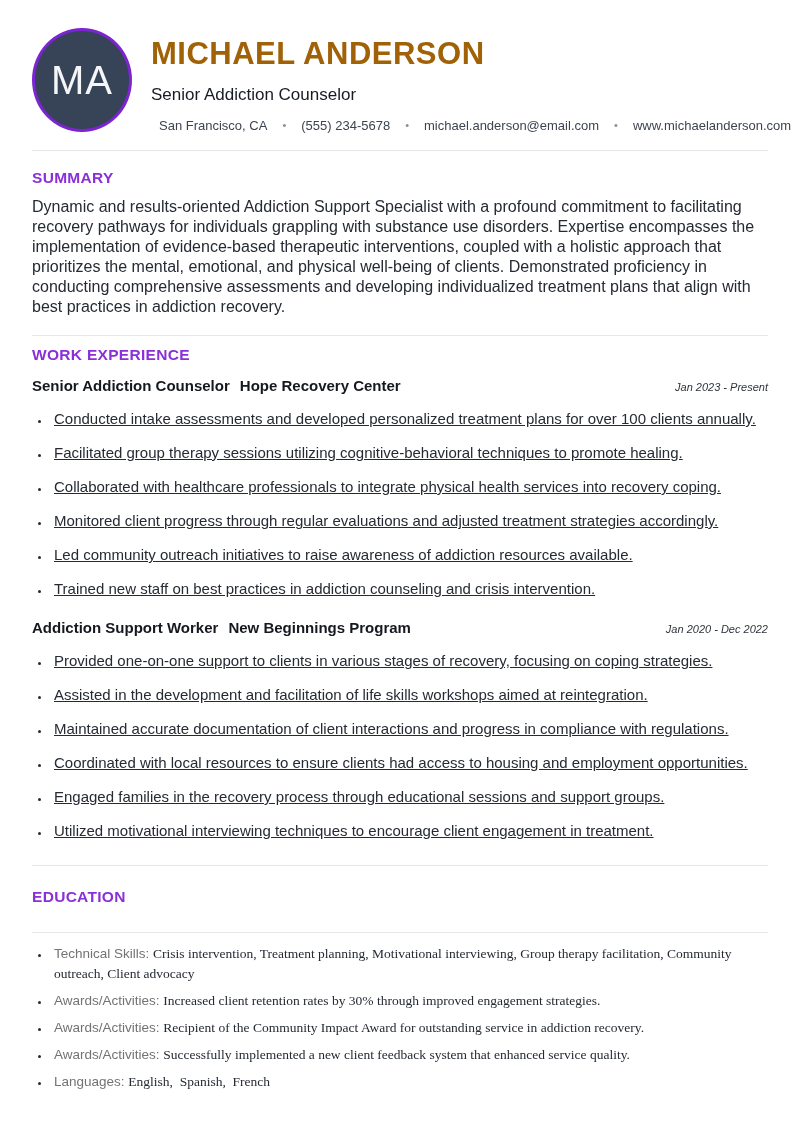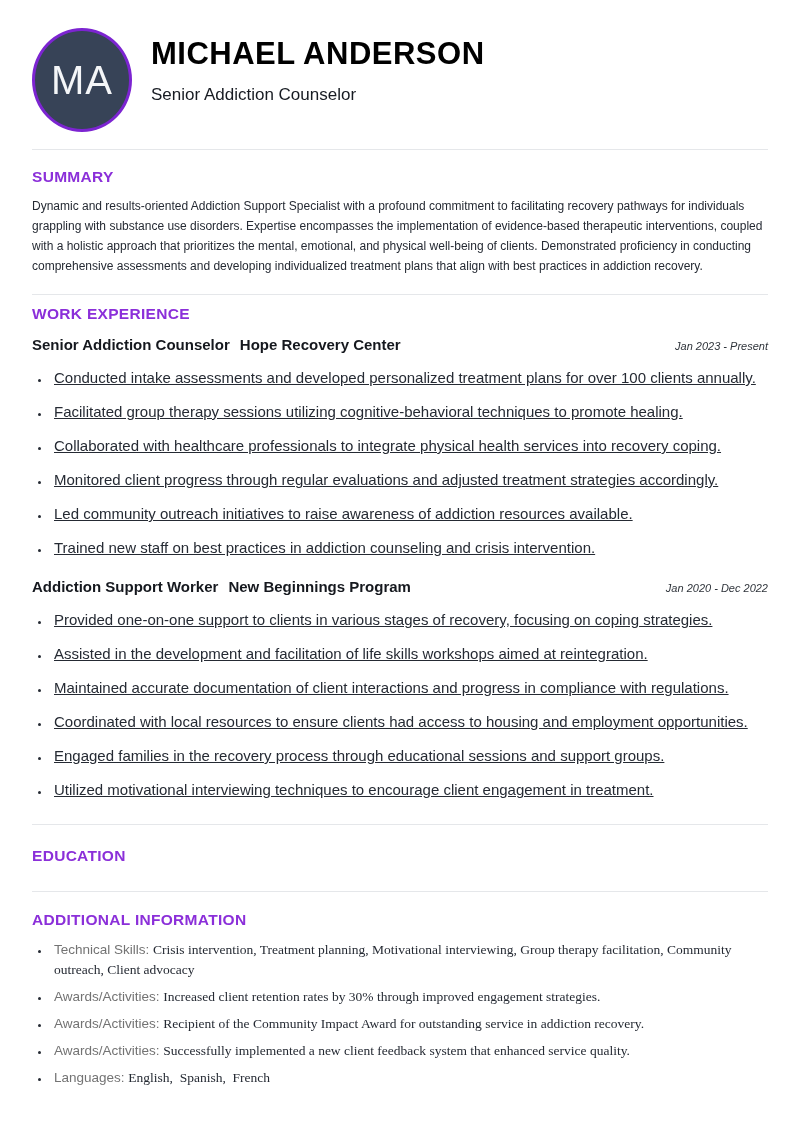--- a/index.html
+++ b/index.html
@@ -14,30 +14,30 @@
   
   .header { display: flex; align-items: flex-start; }
   .avatar {
     width: 100px; height: 104px; border-radius: 50%;
     border: 3px solid #7c24d1; background: #374357;
     display: flex; align-items: center; justify-content: center;
     color: #f4f6f8; font-size: 40px; font-weight: 500; letter-spacing: 1px;
     flex: 0 0 auto;
   }
   .header-right { margin-left: 19px; padding-top: 8px; flex: 1; }
-  .name { font-size: 31px; font-weight: 700; letter-spacing: 0.5px; color: #000000; }
+  .name { font-size: 31px; font-weight: 700; letter-spacing: 0.5px; color: #a16207; }
   .subtitle { margin-top: 13px; font-size: 17px; font-weight: 500; color: #171b22; }
   .contact { margin-top: 13px; margin-left: 8px; font-size: 13px; color: #3d4450; white-space: nowrap; }
   .contact .dot { display: inline-block; margin: 0 15px; color: #878c95; font-size: 11px; transform: translateY(-1px); }
 
   
   .divider { border: 0; border-top: 1px solid #e5e7ea; }
   .sec-heading { font-size: 15.5px; font-weight: 700; letter-spacing: 0.3px; color: #8b2fd9; }
 
-  .summary-text { margin-top: 10px; font-size: 12px; line-height: 20px; color: #252a33; }
+  .summary-text { margin-top: 10px; font-size: 16px; line-height: 20px; color: #252a33; }
 
   .row-head { display: flex; align-items: baseline; }
   .row-title { font-size: 15px; font-weight: 700; color: #15181e; }
   .row-company { font-size: 15px; font-weight: 700; color: #15181e; margin-left: 10px; }
   .row-dates { margin-left: auto; font-size: 11px; font-style: italic; color: #2f343b; white-space: nowrap; }
 
   ul.bullets { margin: 9px 0 0 0; padding-left: 19px; list-style: disc outside; }
   ul.bullets li { padding-left: 3px; margin-top: 15px; font-size: 15px; line-height: 19px; color: #252a33; text-decoration: underline; }
   ul.bullets li::marker { font-size: 11px; color: #252a33; }
 
@@ -64,20 +64,23 @@
 
 <div class="page">
 
   <div class="header">
     <div class="avatar">
       <span>MA</span>
     </div>
     <div class="header-right">
       <div class="name">MICHAEL ANDERSON</div>
       <div class="subtitle">Senior Addiction Counselor</div>
+      <div class="contact">
+        <span>San Francisco, CA</span><span class="dot">•</span><span>(555) 234-5678</span><span class="dot">•</span><span>michael.anderson@email.com</span><span class="dot">•</span><span>www.michaelanderson.com</span>
+      </div>
     </div>
   </div>
 
   <hr class="divider m-div-1">
 
   <div class="sec-heading m-sum-h">SUMMARY</div>
   <p class="summary-text">Dynamic and results-oriented Addiction Support Specialist with a profound commitment to facilitating recovery pathways for individuals grappling with substance use disorders. Expertise encompasses the implementation of evidence-based therapeutic interventions, coupled with a holistic approach that prioritizes the mental, emotional, and physical well-being of clients. Demonstrated proficiency in conducting comprehensive assessments and developing individualized treatment plans that align with best practices in addiction recovery.</p>
 
   <hr class="divider m-div-2">
 
@@ -114,21 +117,20 @@
         <li>Utilized motivational interviewing techniques to encourage client engagement in treatment.</li>
       </ul>
   </div>
 
   <hr class="divider m-div-3">
 
   <div class="sec-heading m-edu-h">EDUCATION</div>
 
   <hr class="divider m-div-4">
 
-  <div class="sec-heading m-add-h">ADDITIONAL INFORMATION</div>
   <ul class="add-list">
       <li><b>Technical Skills: </b><span>Crisis intervention, Treatment planning, Motivational interviewing, Group therapy facilitation, Community outreach, Client advocacy</span></li>
       <li><b>Awards/Activities: </b><span>Increased client retention rates by 30% through improved engagement strategies.</span></li>
       <li><b>Awards/Activities: </b><span>Recipient of the Community Impact Award for outstanding service in addiction recovery.</span></li>
       <li><b>Awards/Activities: </b><span>Successfully implemented a new client feedback system that enhanced service quality.</span></li>
       <li><b>Languages: </b><span>English,  Spanish,  French</span></li>
     </ul>
 
 </div>
 

